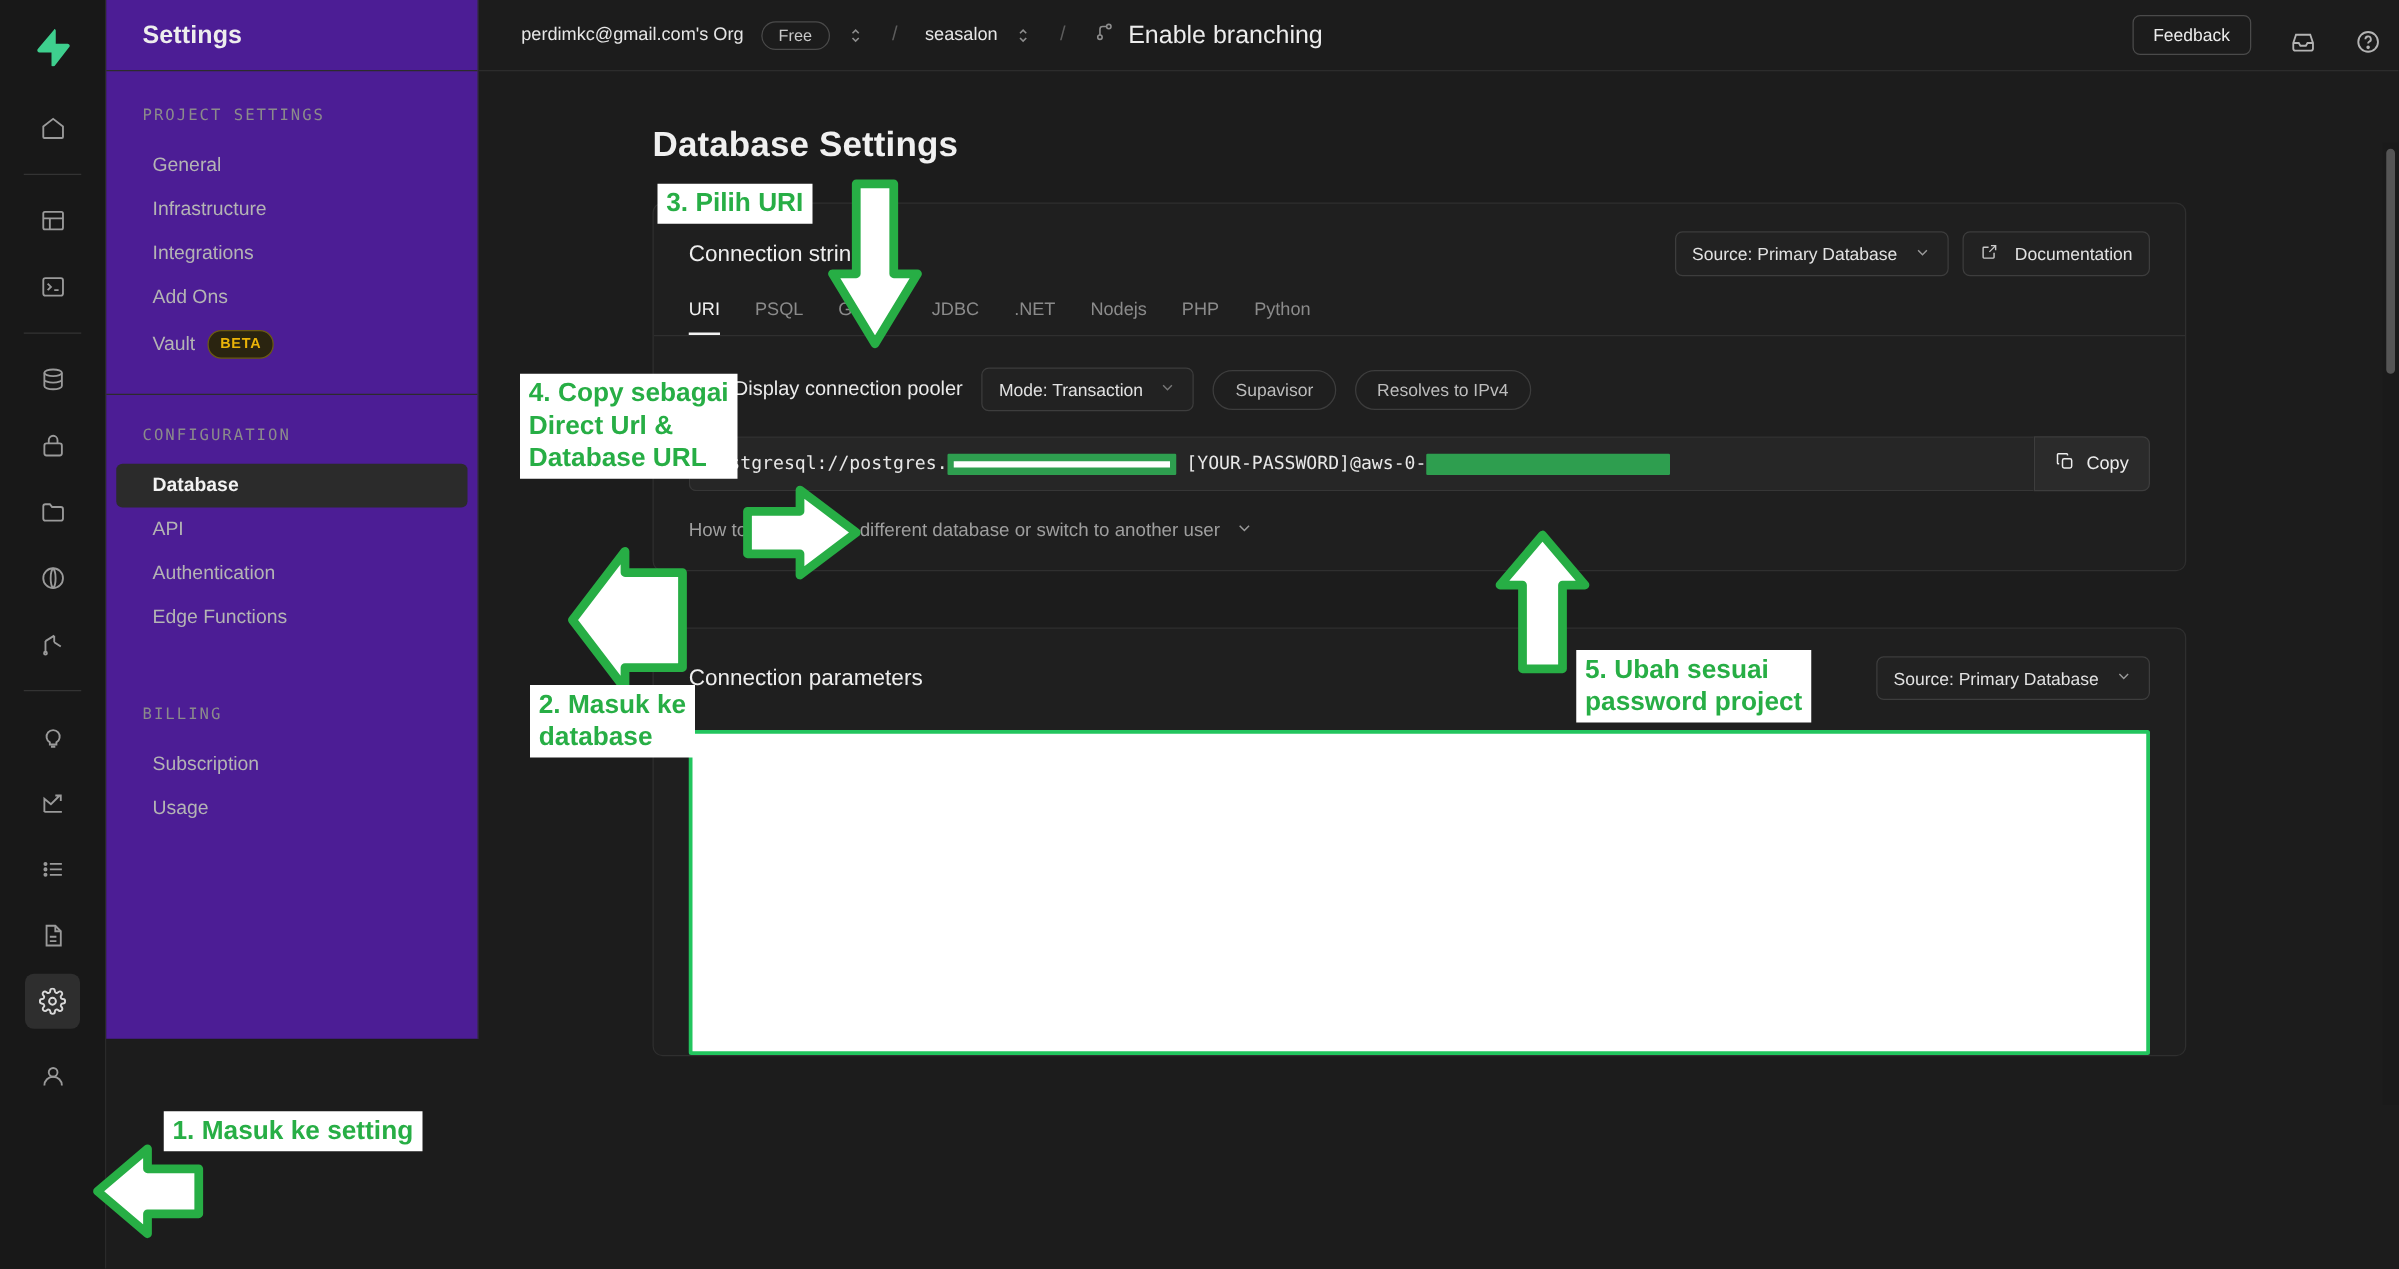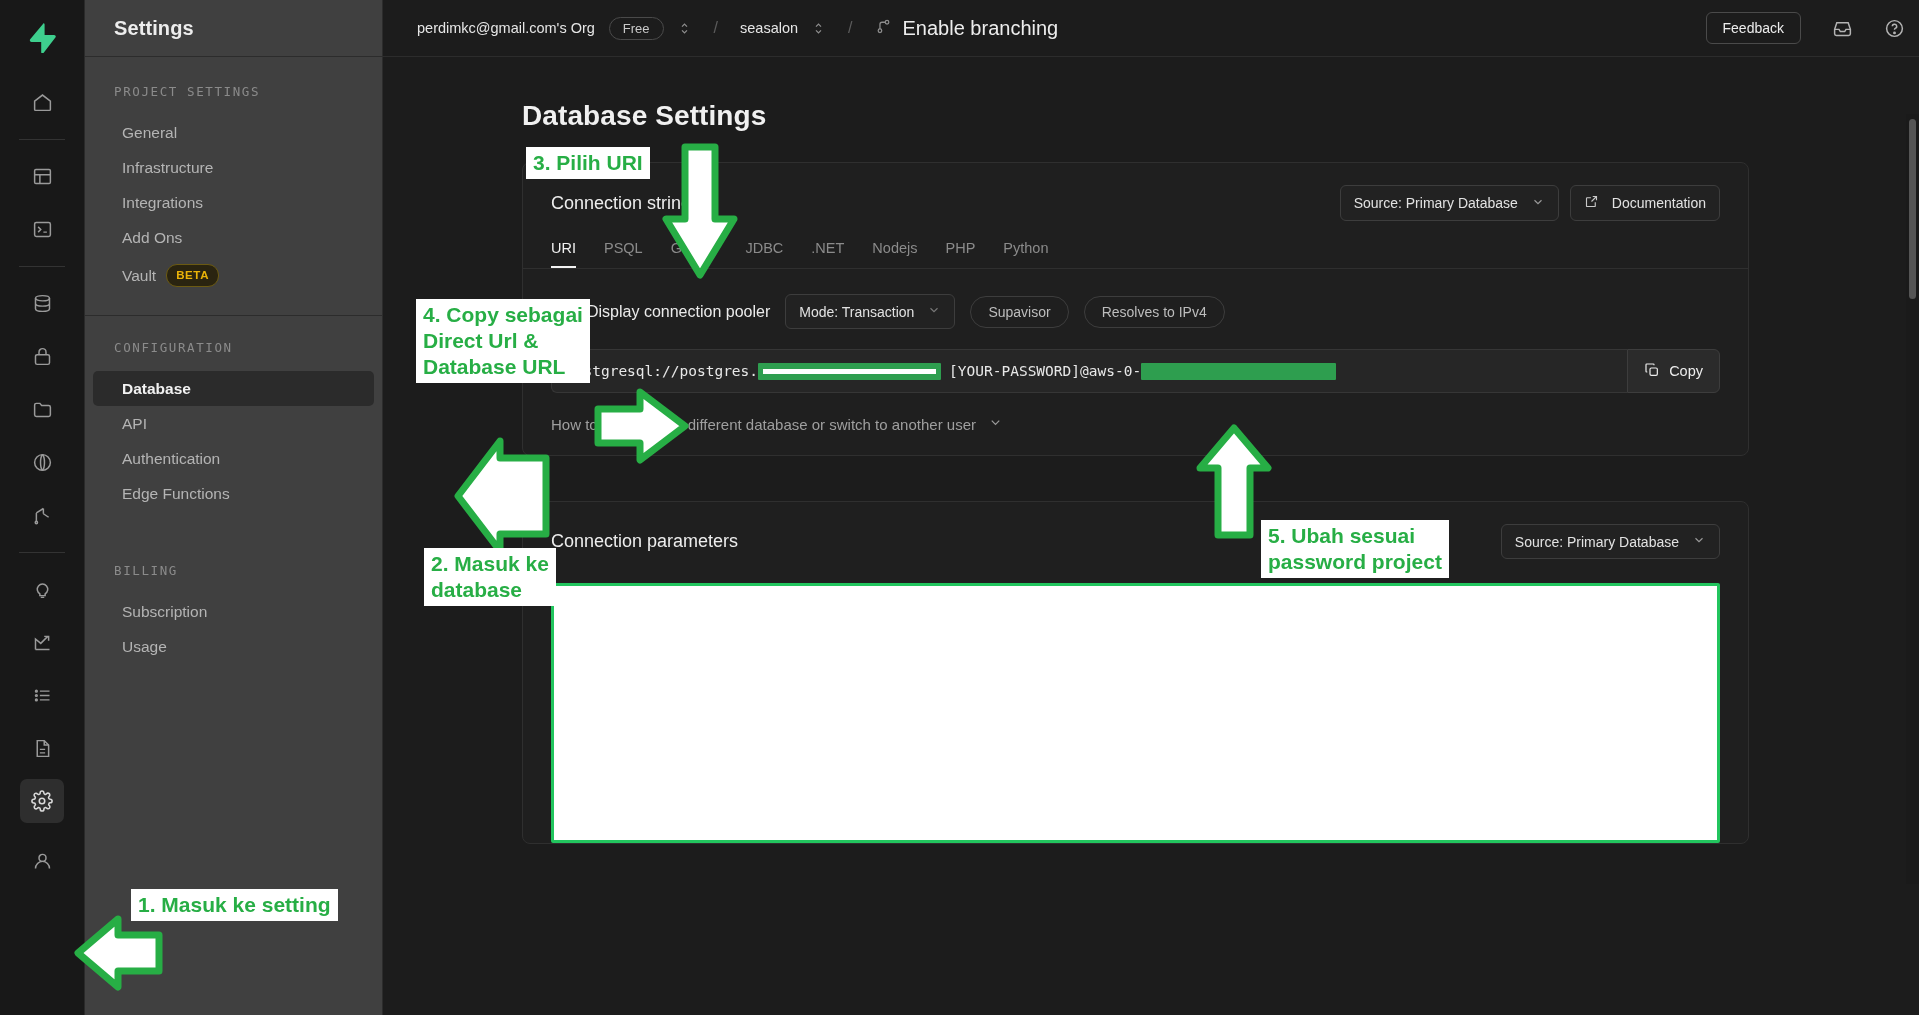--- a/index.html
+++ b/index.html
@@ -23,22 +23,22 @@
   .rail-icon {
     width: 44px; height: 44px; border-radius: 7px;
     display: flex; align-items: center; justify-content: center;
     color: #9a9a9a; margin-bottom: 9px;
   }
   .rail-icon.active { background: #2e2e2e; color: #d8d8d8; }
   .rail-sep { width: 46px; height: 1px; background: #333; margin: 6px 0 14px 0; }
 
   
   .settings {
-    width: 298px; flex: 0 0 298px; height: 1015px;
-    background: #404040; border-right: 1px solid #2c2c2c;
+    width: 298px; flex: 0 0 298px; height: 831px;
+    background: #4c1d95; border-right: 1px solid #2c2c2c;
     display: flex; flex-direction: column;
   }
   .settings-head {
     height: 57px; flex: 0 0 57px; display: flex; align-items: center;
     padding-left: 29px; border-bottom: 1px solid #2c2c2c;
   }
   .settings-head h1 { font-size: 20px; font-weight: 600; color: #ededed; letter-spacing: .1px;}
   .settings-body { padding: 27px 0 0 0; }
   .sec-label {
     font-family: "DejaVu Sans Mono", monospace;
@@ -68,21 +68,21 @@
   }
   .org-name { font-size: 14.5px; color: #e6e6e6; }
   .pill {
     border: 1px solid #4a4a4a; border-radius: 14px; color: #c9c9c9;
     font-size: 13px; padding: 3px 13px; margin-left: 14px;
   }
   .chev-updown { margin-left: 13px; color: #8d8d8d; display:flex; }
   .slash { color: #5c5c5c; margin: 0 22px; font-size: 16px; }
   .proj-name { font-size: 14.5px; color: #e6e6e6; }
   .branch { display: flex; align-items: center; gap: 11px; color: #ededed; font-size: 20px; }
-  .topbar-right { margin-left: auto; display: flex; align-items: center; gap: 31px; }
+  .topbar-right { margin-left: auto; display: flex; align-items: flex-end; gap: 31px; }
   .btn-outline {
     border: 1px solid #4a4a4a; border-radius: 6px; color: #ececec;
     font-size: 14px; padding: 7px 16px; background: transparent;
   }
   .ic-btn { color: #b4b4b4; display: flex; align-items: center; }
 
   .scrollarea { flex: 1 1 auto; position: relative; overflow: hidden; padding: 0 0 0 0; }
   .page-title { font-size: 28px; font-weight: 600; color: #f0f0f0;
                 margin: 43px 0 0 139px; letter-spacing: .1px; }
 

